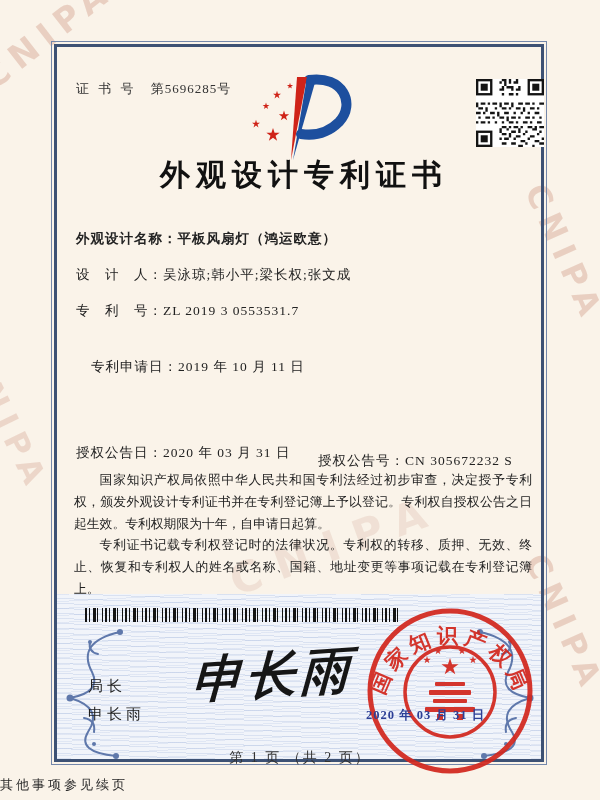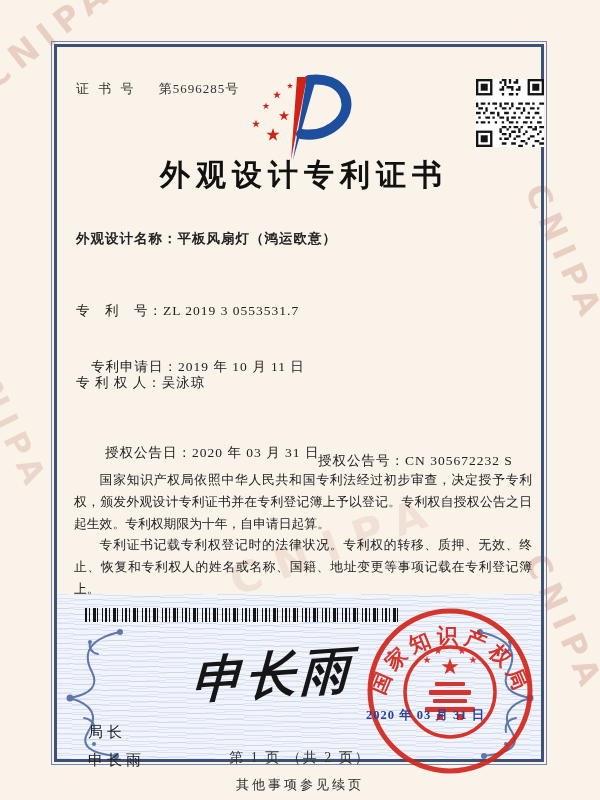--- a/index.html
+++ b/index.html
@@ -29,53 +29,53 @@
   .guilloche {
     position:absolute; left:0; right:0; bottom:0; height:165px;
     background-color:#f1f4fa;
     background-image:
       repeating-linear-gradient(2deg,  rgba(122,150,205,0.20) 0 1px, transparent 1px 5px),
       repeating-linear-gradient(-3deg, rgba(122,150,205,0.14) 0 1px, transparent 1px 7px);
   }
   
   .cert-no { position:absolute; left:76px; top:80px; font-size:13px; color:#333;
              letter-spacing:3px; z-index:2; }
-  .cert-no .val { letter-spacing:1px; margin-left:16px; }
+  .cert-no .val { letter-spacing:1px; margin-left:8px; }
   .logo { position:absolute; left:243px; top:74px; width:124px; height:90px; z-index:2; }
   .qr   { position:absolute; left:476px; top:79px; width:68px; height:68px; z-index:2; background:#fff; }
   .title { position:absolute; left:0; right:0; top:155px; text-align:center;
            font-size:30px; font-weight:bold; letter-spacing:6px; color:#111; z-index:2;margin-left:8px; }
   
   .frow { position:absolute; left:76px; font-size:13.5px; color:#222; z-index:2;
           letter-spacing:1px; white-space:pre; }
   .f0 { top:230px;font-weight:bold; } .f1 { top:266px; } .f2 { top:302px; } .f3 { top:358px;margin-left:15px; }
   .f4 { top:374px; } .f5 { top:410px; white-space:normal; width:460px; letter-spacing:0.5px;}
-  .f6 { top:444px;margin-left:29px; } .f7 { top:444px; left:318px;margin-top:8px; }
+  .f6 { top:444px; } .f7 { top:444px; left:318px;margin-top:8px; }
   
   .paras { position:absolute; left:74px; top:470px; width:458px; font-size:12.8px;
            line-height:1.7; color:#222; text-align:justify; z-index:2; }
   .paras p { text-indent:2em; margin:0; }
   
   .barcode { position:absolute; left:85px; top:608px; width:316px; height:14px; z-index:2;
     background:repeating-linear-gradient(90deg,
       #141414 0 2px, transparent 2px 4px, #141414 4px 5px, transparent 5px 8px,
       #141414 8px 11px, transparent 11px 12px, #141414 12px 13px, transparent 13px 17px,
       #141414 17px 18px, transparent 18px 20px); }
   .director { position:absolute; left:88px; top:672px; font-size:15px; color:#1c1c1c;
-              letter-spacing:4px; line-height:28px; z-index:3;margin-top:46px; }
+              letter-spacing:4px; line-height:28px; z-index:3; }
   .signature { position:absolute; left:192px; top:642px; font-size:50px; color:#161616;
                font-style:italic; font-weight:600; letter-spacing:4px;
                transform:rotate(-4deg) skewX(-6deg); z-index:3; }
   .seal { position:absolute; left:365px; top:606px; width:170px; height:170px;
           opacity:0.93; z-index:5; }
   .seal-date { position:absolute; left:366px; top:707px; font-size:12.5px; font-weight:bold;
                color:#2c3f96; letter-spacing:1px; z-index:6; white-space:nowrap; }
   .page-info { position:absolute; left:0; right:0; top:749px; text-align:center;
                font-size:14px; color:#333; letter-spacing:2px; z-index:2; }
-  .note { position:absolute; left:0; right:0; top:776px; text-align:center;
+  .note { position:absolute; left:0; right:0; top:776px; 
           font-size:13px; color:#2a2a2a; letter-spacing:3px; z-index:2; }
   .flourish { position:absolute; width:74px; height:132px; z-index:2; }
   .fl-left  { left:58px;  top:628px; }
   .fl-right { left:468px; top:628px; transform:scaleX(-1); }
 </style>
 </head>
 <body>
 
 <div class="page">
 
@@ -138,23 +138,23 @@
                M10 21h1v2h-1z M13 21h1v1h-1z M15 22h2v1h-2z M18 21h1v2h-1z M21 22h1v1h-1z M24 21h2v1h-2z M27 22h1v1h-1z
                M11 23h2v1h-2z M14 23h1v2h-1z M17 24h2v1h-2z M20 23h1v1h-1z M23 24h2v1h-2z M26 23h1v1h-1z
                M10 25h1v1h-1z M12 25h2v1h-2z M16 25h1v1h-1z M19 26h2v1h-2z M22 25h1v1h-1z M25 26h2v1h-2z M28 25h1v1h-1z
                M11 27h2v1h-2z M15 27h2v1h-2z M18 28h2v1h-2z M21 27h1v1h-1z M24 28h1v1h-1z M27 27h2v1h-2z"></path>
     </g>
   </svg>
 
   <div class="title">外观设计专利证书</div>
 
   <div class="frow f0"><span>外观设计名称：</span><span>平板风扇灯（鸿运欧意）</span></div>
+  <div class="frow f1"><span>设　计　人：</span><span>吴泳琼;韩小平;梁长权;张文成</span></div>
   <div class="frow f2"><span>专　利　号：</span><span>ZL 2019 3 0553531.7</span></div>
   <div class="frow f3"><span>专利申请日：</span><span>2019 年 10 月 11 日</span></div>
-  <div class="frow f4"><span>专 利 权 人：</span><span>吴泳琼</span></div>
   <div class="frow f6"><span>授权公告日：</span><span>2020 年 03 月 31 日</span></div>
   <div class="frow f7"><span>授权公告号：</span><span>CN 305672232 S</span></div>
 
   <div class="paras">
     <p>国家知识产权局依照中华人民共和国专利法经过初步审查，决定授予专利权，颁发外观设计专利证书并在专利登记簿上予以登记。专利权自授权公告之日起生效。专利权期限为十年，自申请日起算。</p>
     <p>专利证书记载专利权登记时的法律状况。专利权的转移、质押、无效、终止、恢复和专利权人的姓名或名称、国籍、地址变更等事项记载在专利登记簿上。</p>
   </div>
 
   <div class="barcode"></div>
 

